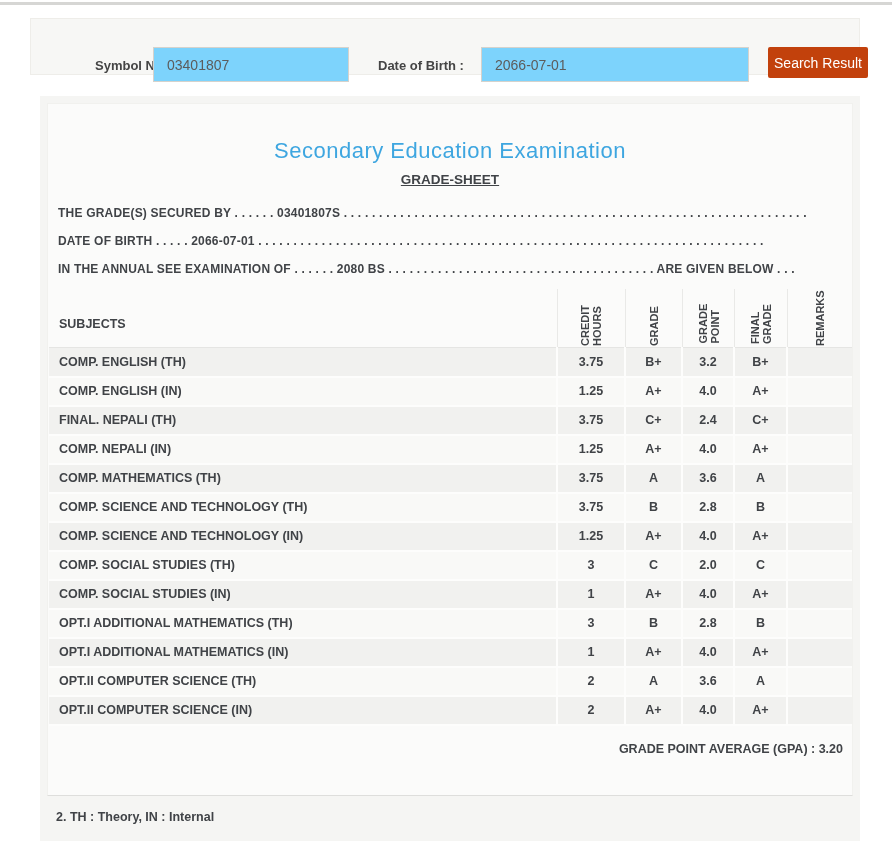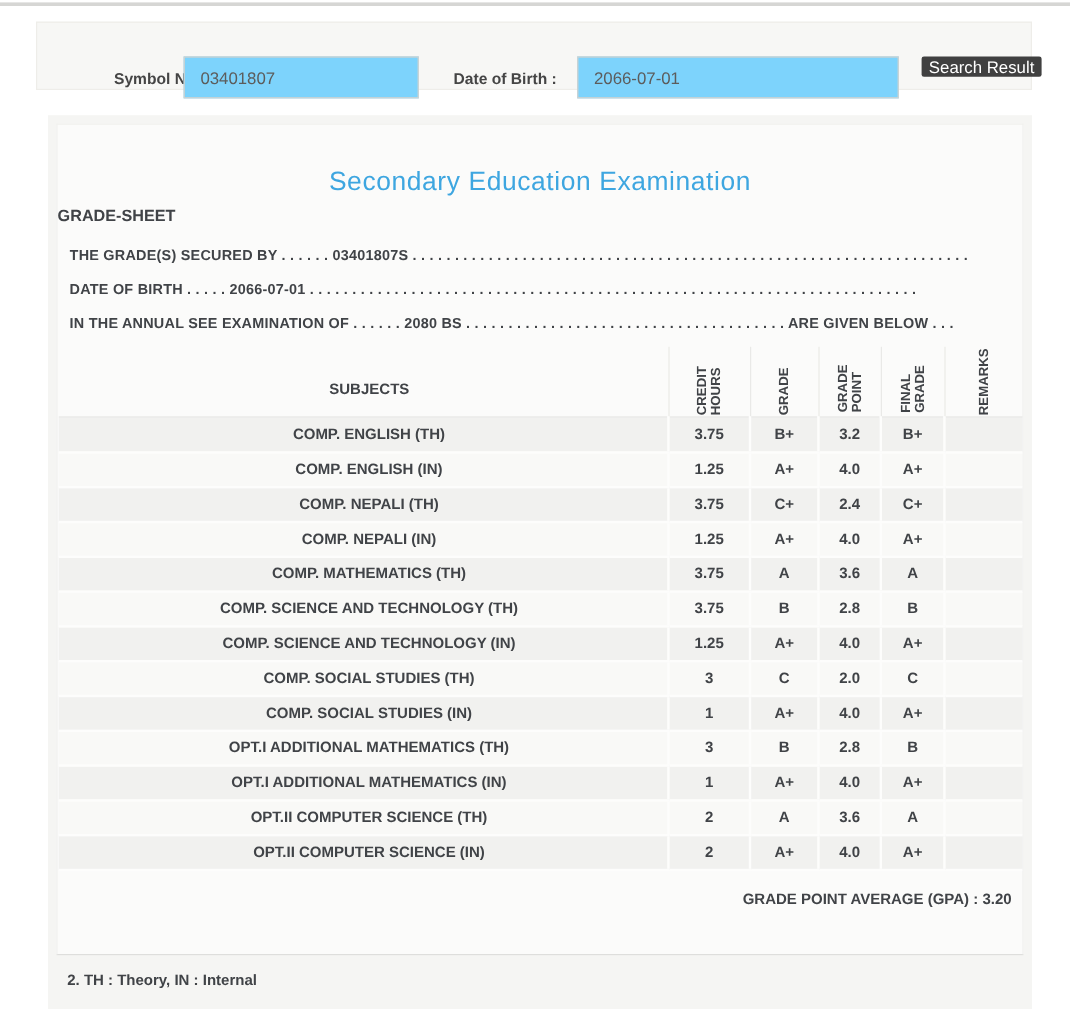--- a/index.html
+++ b/index.html
@@ -6,47 +6,47 @@
   html,body { width:892px; height:841px; overflow:hidden; background:#ffffff;
     font-family:"Liberation Sans","DejaVu Sans",sans-serif; }
   .top-line { position:absolute; left:0; top:2px; width:892px; height:3px; background:#d6d6d4; }
 
   
   .search-panel { position:absolute; left:30px; top:18px; width:830px; height:57px;
     background:#f7f7f5; border:1px solid #eeede9; }
   .search-lbl { position:absolute; top:39px; font-size:13px; font-weight:bold; color:#454545; white-space:nowrap; }
   .search-inp { position:absolute; top:28px; height:35px; background:#7dd3fc; border:1px solid #d5d2cc;
     font-size:14px; color:#5c5c5c; padding-left:13px; font-family:"Liberation Sans",sans-serif; outline:none; }
-  .search-btn { position:absolute; left:737px; top:28px; width:100px; height:17px; background:#404040;
+  .search-btn { position:absolute; left:737px; top:28px; width:100px; height:31px; background:#c2410c;
     color:#ffffff; border:none; font-size:14px; font-family:"Liberation Sans",sans-serif; cursor:pointer; border-radius:2px; }
 
   
   .wrapper { position:absolute; left:40px; top:96px; width:820px; height:748px; background:#f5f5f3; padding:7px; }
   .sheet { background:#fbfbfa; border:1px solid #f1f1ee; border-bottom:1px solid #dededc;
     height:693px; padding:34px 0 0 0; overflow:hidden; }
   .title { text-align:center; font-size:22px; color:#3ea6e0; line-height:26px; letter-spacing:0.5px; }
-  .subtitle { text-align:left; font-size:13.5px; font-weight:bold; color:#404347; margin-top:8px; }
+  .subtitle { text-align:center; font-size:13.5px; font-weight:bold; color:#404347; margin-top:8px;text-decoration:underline; }
   .doc-lines { margin:18px 10px 0 10px; }
   .doc-line { font-size:12px; font-weight:bold; color:#404347; line-height:16px; margin-bottom:12px;
     white-space:nowrap; overflow:hidden; letter-spacing:0.2px; }
 
   
   .grade-table { width:804px; margin-left:1px; margin-top:10px; border-collapse:collapse; table-layout:fixed; }
   .grade-table th, .grade-table td { font-weight:bold; color:#404347; }
-  th.sub-h { text-align:center; vertical-align:bottom; padding:0 0 16px 10px; font-size:12.5px; height:58px; }
+  th.sub-h { text-align:left; vertical-align:bottom; padding:0 0 16px 10px; font-size:12.5px; height:58px; }
   th.vh { height:58px; padding:0; vertical-align:middle; border-left:1px solid #e9e9e7; }
   th.vh .rot-box { height:58px; display:flex; align-items:center; justify-content:center; }
   th.vh .rot { display:block; width:56px; transform:rotate(-90deg); font-size:11px; line-height:12px;
     text-align:left; font-weight:bold; white-space:normal; }
   .grade-table thead tr { border-bottom:1px solid #e5e5e3; }
   .grade-table tbody tr { height:29px; }
   .grade-table tbody tr:nth-of-type(odd)  { background:#f1f1ef; }
   .grade-table tbody tr:nth-of-type(even) { background:#f9f9f7; }
   .grade-table tbody td { border-bottom:2px solid #fdfdfc; font-size:12.5px; }
-  td.sub { text-align:center; padding-left:10px; }
+  td.sub { text-align:left; padding-left:10px; }
   td.val { text-align:center; border-left:2px solid #fdfdfc; }
 
   .gpa { text-align:right; padding-right:9px; margin-top:16px; font-size:12.5px; font-weight:bold; color:#404347; }
 
   .notes { margin:9px 0 0 9px; }
   .note { font-size:12.5px; font-weight:bold; color:#404347; line-height:24px; }
 </style>
 </head>
 <body>
 
@@ -124,21 +124,21 @@
           <tr>
             <td class="sub">COMP. ENGLISH (IN)</td>
             <td class="val">1.25</td>
             <td class="val">A+</td>
             <td class="val">4.0</td>
             <td class="val">A+</td>
             <td class="val"></td>
           </tr>
 
           <tr>
-            <td class="sub">COMP. NEPALI (TH)</td>
+            <td class="sub">FINAL. NEPALI (TH)</td>
             <td class="val">3.75</td>
             <td class="val">C+</td>
             <td class="val">2.4</td>
             <td class="val">C+</td>
             <td class="val"></td>
           </tr>
 
           <tr>
             <td class="sub">COMP. NEPALI (IN)</td>
             <td class="val">1.25</td>

